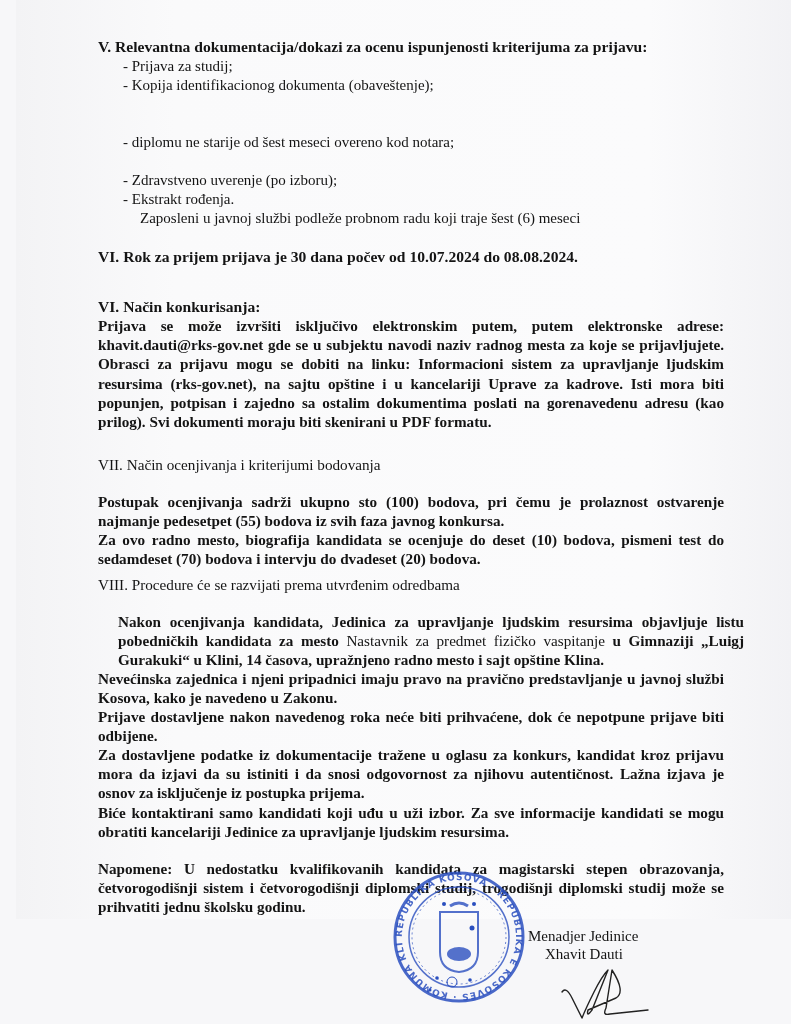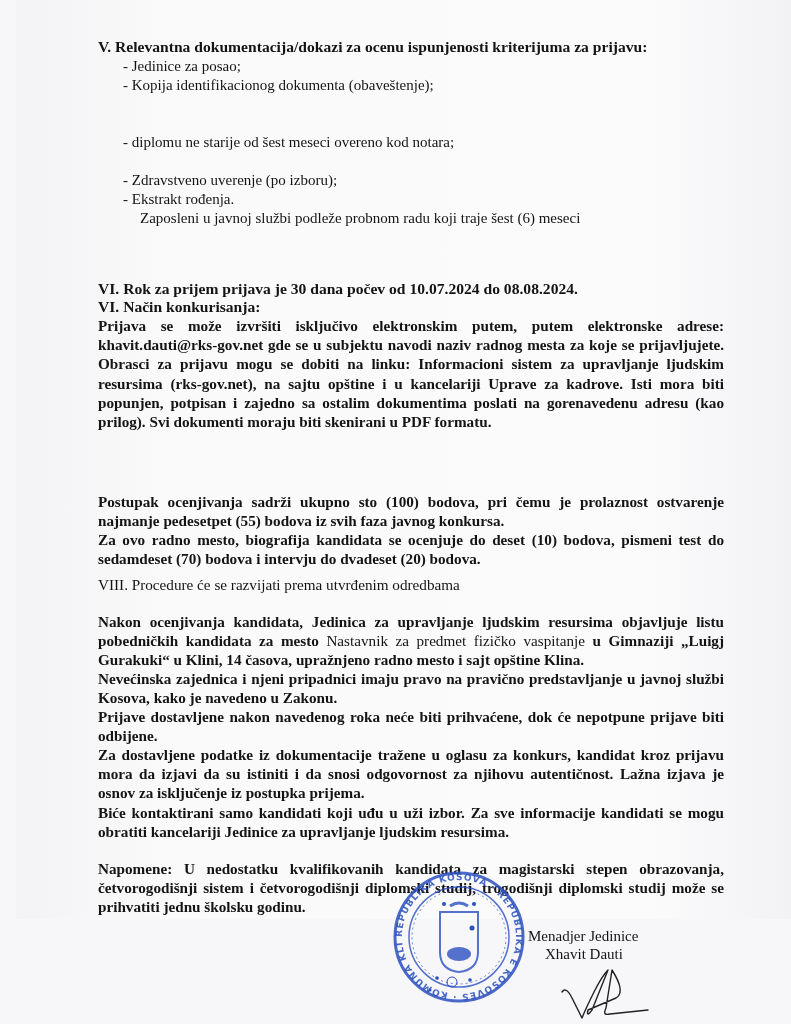--- a/index.html
+++ b/index.html
@@ -26,37 +26,38 @@
     .stamp { position: absolute; left: 376px; top: 870px; width: 134px; height: 134px; }
     .sig-text { position: absolute; font-size: 15px; line-height: 18px; white-space: nowrap; }
     .signature { position: absolute; left: 540px; top: 966px; width: 100px; height: 58px; }
   </style>
 </head>
 <body>
 
 <div class="page">
 
   <div class="line heading" style="left:82px; top:38px;">V. Relevantna dokumentacija/dokazi za ocenu ispunjenosti kriterijuma za prijavu:</div>
-  <div class="line list-item" style="top:57px;">- Jedinice za posao;</div>
+  <div class="line list-item" style="top:57px;">- Prijava za studij;</div>
   <div class="line list-item" style="top:76px;">- Kopija identifikacionog dokumenta (obaveštenje);</div>
   <div class="line list-item" style="top:133px;">- diplomu ne starije od šest meseci overeno kod notara;</div>
   <div class="line list-item" style="top:171px;">- Zdravstveno uverenje (po izboru);</div>
   <div class="line list-item" style="top:190px;">- Ekstrakt rođenja.</div>
   <div class="line note-line" style="top:209px;">Zaposleni u javnoj službi podleže probnom radu koji traje šest (6) meseci</div>
 
-  <div class="line heading" style="left:82px; top:248px;margin-top:32px;">VI. Rok za prijem prijava je 30 dana počev od  10.07.2024 do 08.08.2024.</div>
+  <div class="line heading" style="left:82px; top:248px;">VI. Rok za prijem prijava je 30 dana počev od  10.07.2024 do 08.08.2024.</div>
 
   <div class="line heading" style="left:82px; top:298px;">VI.  Način konkurisanja:</div>
   <div class="just" style="top:316px;">Prijava se može izvršiti isključivo elektronskim putem, putem elektronske adrese: khavit.dauti@rks-gov.net gde se u subjektu navodi naziv radnog mesta za koje se prijavljujete. Obrasci za prijavu mogu se dobiti na linku: Informacioni sistem za upravljanje ljudskim resursima (rks-gov.net), na sajtu opštine i u kancelariji Uprave za kadrove. Isti mora biti popunjen, potpisan i zajedno sa ostalim dokumentima poslati na gorenavedenu adresu (kao prilog). Svi dokumenti moraju biti skenirani u PDF formatu.</div>
 
+  <div class="line" style="left:82px; top:456px; font-size:15.2px;">VII. Način ocenjivanja i kriterijumi bodovanja</div>
   <div class="just" style="top:492px;">Postupak ocenjivanja sadrži ukupno sto (100) bodova, pri čemu je prolaznost ostvarenje najmanje pedesetpet (55) bodova iz svih faza javnog konkursa.</div>
   <div class="just" style="top:530px;">Za ovo radno mesto, biografija kandidata se ocenjuje do deset (10) bodova, pismeni test do sedamdeset (70) bodova i intervju do dvadeset (20) bodova.</div>
 
   <div class="line" style="left:82px; top:576px; font-size:15.2px;">VIII. Procedure će se razvijati prema utvrđenim odredbama</div>
-  <div class="just" style="top:612px;"><span>Nakon ocenjivanja kandidata, Jedinica za upravljanje ljudskim resursima objavljuje listu pobedničkih kandidata za mesto </span><span style="font-weight:normal;">Nastavnik za predmet fizičko vaspitanje</span><span> u Gimnaziji „Luigj Gurakuki“ u Klini, 14 časova, upražnjeno radno mesto i sajt opštine Klina.</span></div>
+  <div class="just" style="top:612px;margin-left:20px;"><span>Nakon ocenjivanja kandidata, Jedinica za upravljanje ljudskim resursima objavljuje listu pobedničkih kandidata za mesto </span><span style="font-weight:normal;">Nastavnik za predmet fizičko vaspitanje</span><span> u Gimnaziji „Luigj Gurakuki“ u Klini, 14 časova, upražnjeno radno mesto i sajt opštine Klina.</span></div>
   <div class="just" style="top:669px;">Nevećinska zajednica i njeni pripadnici imaju pravo na pravično predstavljanje u javnoj službi Kosova, kako je navedeno u Zakonu.</div>
   <div class="just" style="top:707px;">Prijave dostavljene nakon navedenog roka neće biti prihvaćene, dok će nepotpune prijave biti odbijene.</div>
   <div class="just" style="top:745px;">Za dostavljene podatke iz dokumentacije tražene u oglasu za konkurs, kandidat kroz prijavu mora da izjavi da su istiniti i da snosi odgovornost za njihovu autentičnost. Lažna izjava je osnov za isključenje iz postupka prijema.</div>
   <div class="just" style="top:803px;">Biće kontaktirani samo kandidati koji uđu u uži izbor. Za sve informacije kandidati se mogu obratiti kancelariji Jedinice za upravljanje ljudskim resursima.</div>
   <div class="just" style="top:859px;">Napomene: U nedostatku kvalifikovanih kandidata za magistarski stepen obrazovanja, četvorogodišnji sistem i četvorogodišnji diplomski studij, trogodišnji diplomski studij može se prihvatiti jednu školsku godinu.</div>
 
   <svg class="stamp" viewBox="0 0 134 134">
     <circle cx="67" cy="67" r="64" fill="none" stroke="#2a4fbf" stroke-width="3" opacity="0.85"></circle>
     <circle cx="67" cy="67" r="50" fill="none" stroke="#2a4fbf" stroke-width="1.5" opacity="0.8"></circle>
     <circle cx="67" cy="67" r="47" fill="none" stroke="#2a4fbf" stroke-width="1" stroke-dasharray="2 3" opacity="0.7"></circle>

